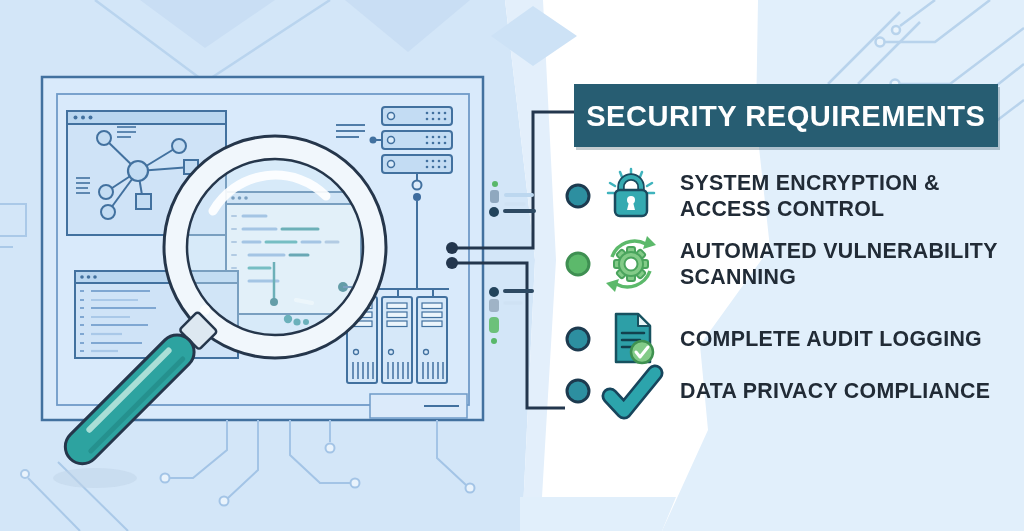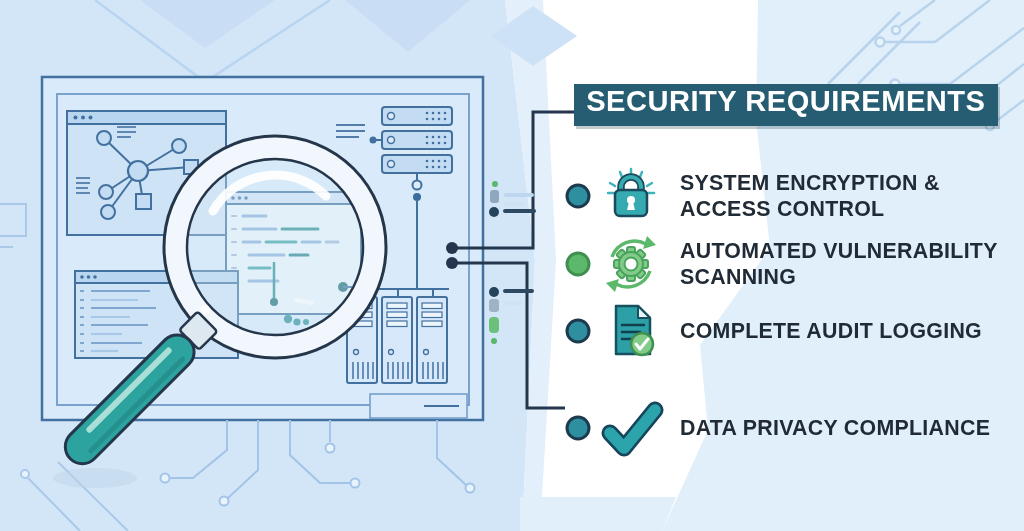--- a/index.html
+++ b/index.html
@@ -2,33 +2,33 @@
 <html><head>
 <meta charset="utf-8">
 <style>
   html,body{margin:0;padding:0;background:#ffffff;}
   .stage{
     position:relative;width:1024px;height:531px;overflow:hidden;
     font-family:"Liberation Sans",sans-serif;background:#ffffff;
   }
   .stage svg.layer{position:absolute;left:0;top:0;pointer-events:none;}
   .banner{
-    position:absolute;left:574px;top:84px;width:424px;height:42px;
-    background:#275d72;display:flex;justify-content:center;
+    position:absolute;left:574px;top:84px;width:424px;height:63px;
+    background:#275d72;display:flex;align-items:center;justify-content:center;
     box-shadow:2px 3px 0 rgba(21,52,68,.25);z-index:6;
   }
   .banner span{
     color:#ffffff;font-weight:bold;font-size:30px;letter-spacing:.5px;
     transform:scaleX(.97);white-space:nowrap;
   }
   .req-row{
     position:absolute;left:556px;width:462px;height:88px;
     display:flex;align-items:center;z-index:6;
   }
-  .row-1{top:152px}.row-2{top:220px}.row-3{top:287px}.row-4{top:384px}
+  .row-1{top:152px}.row-2{top:220px}.row-3{top:295px}.row-4{top:347px}
   .bullet{width:28px;height:28px;margin-left:8px;flex:0 0 auto;}
   .req-icon{width:66px;height:66px;margin-left:6px;flex:0 0 auto;}
   .label{
     margin-left:16px;display:flex;flex-direction:column;justify-content:center;
     color:#212b36;font-weight:bold;font-size:22px;line-height:26px;
     letter-spacing:.3px;transform:scaleX(.97);transform-origin:left center;
     white-space:nowrap;
   }
 </style>
 </head>

